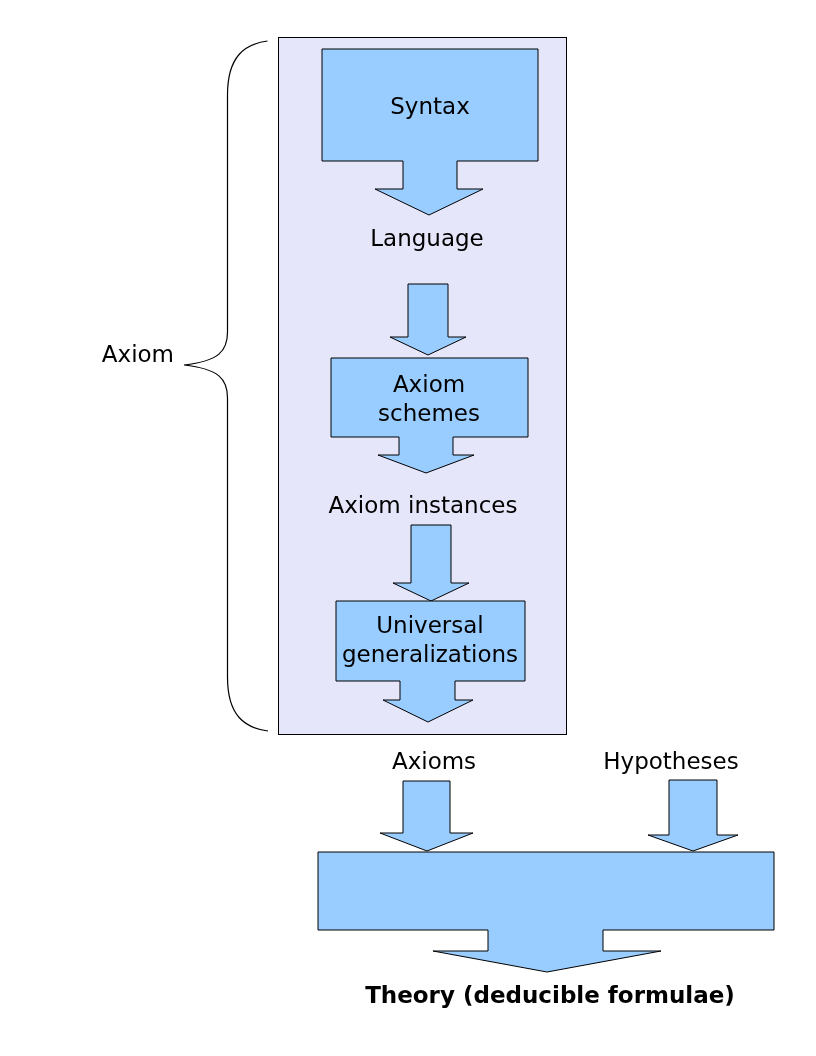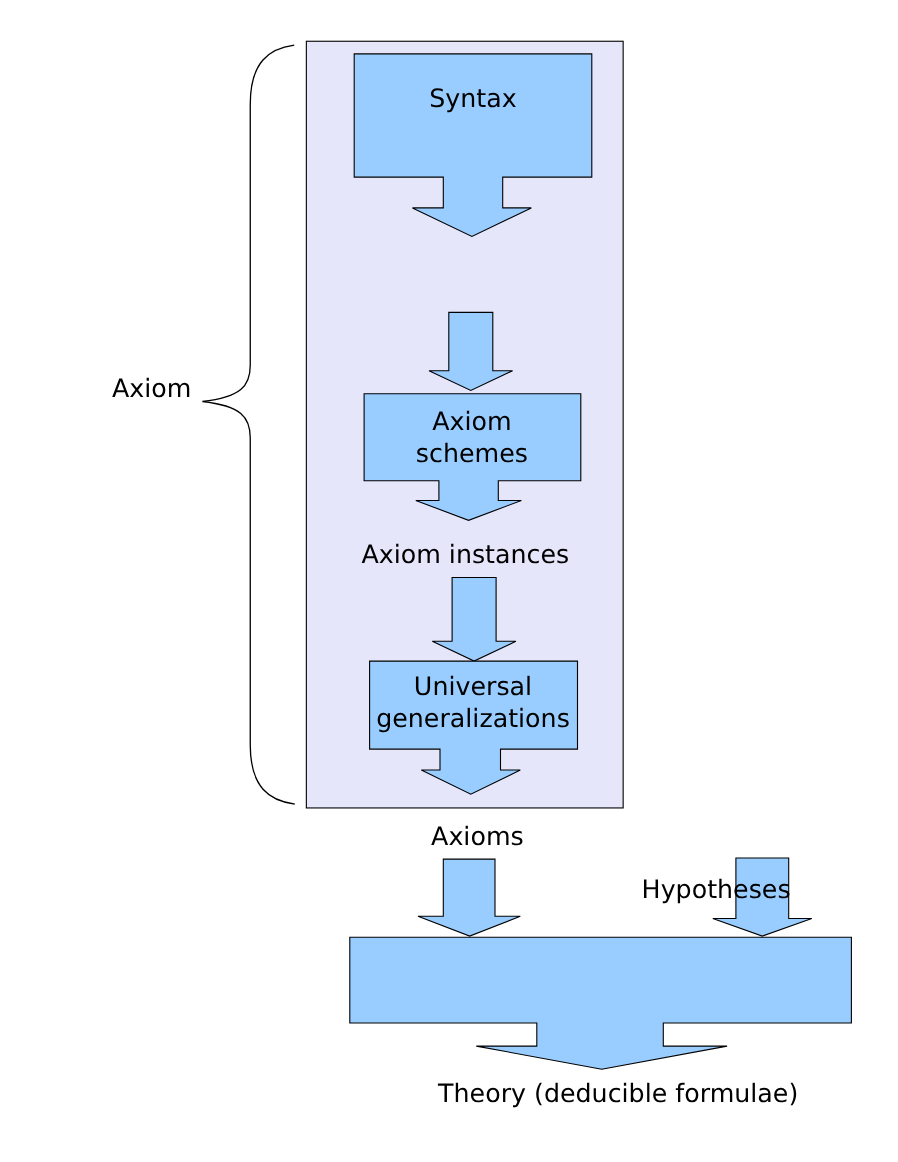--- a/index.html
+++ b/index.html
@@ -46,37 +46,38 @@
 
     <polygon points="669,780 717,780 717,835 738,835 693,851 648,835 669,835" fill="#99ccff"></polygon>
 
     <polygon points="318,852 774,852 774,930 603,930 603,951 661,951 547,972 433,951 488,951 488,930 318,930" fill="#99ccff"></polygon>
   </svg>
 
   <div class="label right" style="right:642px; top:340px;">
     <div>Axiom</div>
   </div>
 
-  <div class="label center" style="left:430px; top:76px;text-align:center;">Syntax</div>
+  <div class="label center" style="left:430px; top:92px;text-align:center;">Syntax</div>
 
   <div class="label center" style="left:427px; top:224px;">
+    <div>Language</div>
   </div>
 
   <div class="label center" style="left:429px; top:370px;">
     <div>Axiom</div>
     <div>schemes</div>
   </div>
 
   <div class="label center" style="left:430px; top:611px;">
     <div>Universal</div>
     <div>generalizations</div>
   </div>
 
   <div class="label center" style="left:423px; top:491px;">Axiom instances</div>
 
   <div class="label center" style="left:434px; top:747px;text-align:right;">Axioms</div>
 
-  <div class="label center" style="left:651px; top:747px;margin-top:48px;">Hypotheses</div>
+  <div class="label center" style="left:671px; top:747px;">Hypotheses</div>
 
 
-  <div class="label center" style="left:562px; top:981px;">Theory (deducible formulae)</div>
+  <div class="label center" style="left:550px; top:981px;font-weight:bold;">Theory (deducible formulae)</div>
 
 </div>
 
 </body></html>

